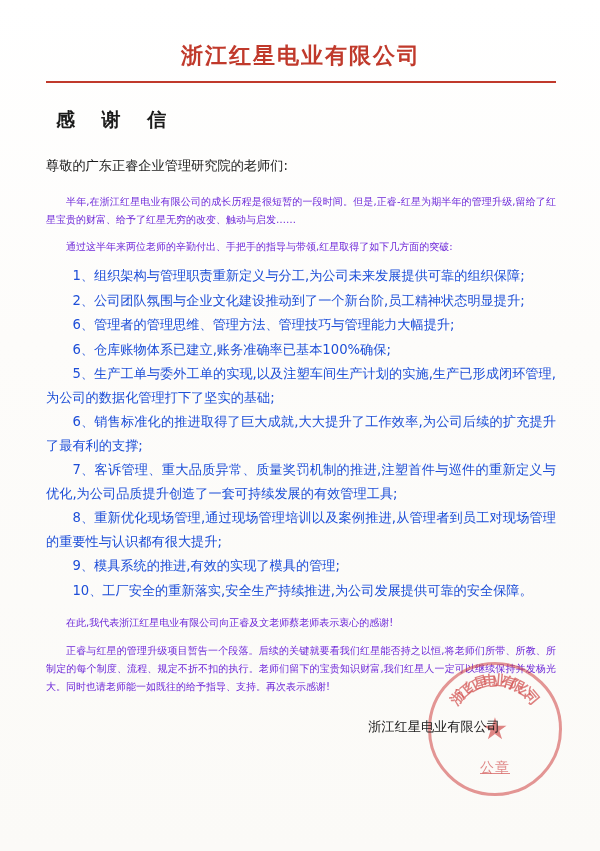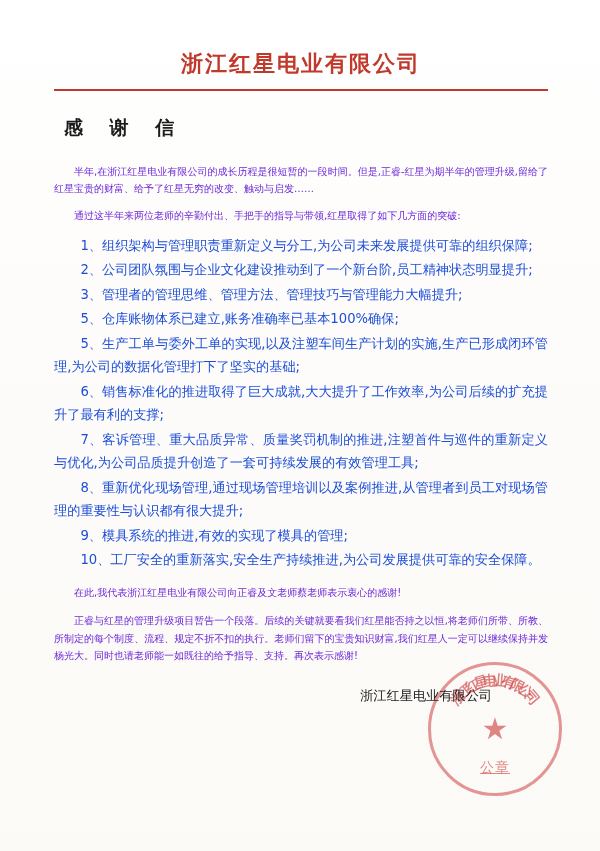--- a/index.html
+++ b/index.html
@@ -12,21 +12,21 @@
     background: #ffffff;
     font-family: "DejaVu Sans", "Liberation Sans", sans-serif;
     overflow: hidden;
   }
   .page {
     position: relative;
     width: 600px;
     height: 851px;
     background: #fdfdfb;
     box-sizing: border-box;
-    padding: 12px;
+    padding: 4px;
     overflow: hidden;
   }
   .paper-texture {
     position: absolute;
     inset: 0;
     background:
       linear-gradient(180deg, #ffffff 0%, #fdfcfa 40%, #fbfaf7 100%);
     pointer-events: none;
   }
   .content {
@@ -154,29 +154,30 @@
 <div class="page">
   <div class="paper-texture"></div>
 
   <div class="content">
 
     <div class="company-title">浙江红星电业有限公司</div>
     <div class="header-rule"></div>
 
     <div class="doc-title">感 谢 信</div>
 
+    <div class="salutation">尊敬的广东正睿企业管理研究院的老师们:</div>
 
     <div class="para">半年,在浙江红星电业有限公司的成长历程是很短暂的一段时间。但是,正睿-红星为期半年的管理升级,留给了红星宝贵的财富、给予了红星无穷的改变、触动与启发……</div>
     <div class="para">通过这半年来两位老师的辛勤付出、手把手的指导与带领,红星取得了如下几方面的突破:</div>
 
     <div class="list">
       <div class="list-item">1、组织架构与管理职责重新定义与分工,为公司未来发展提供可靠的组织保障;</div>
       <div class="list-item">2、公司团队氛围与企业文化建设推动到了一个新台阶,员工精神状态明显提升;</div>
-      <div class="list-item">3、管理者的管理思维、管理方法、管理技巧与管理能力大幅提升;</div>
-      <div class="list-item">5、仓库账物体系已建立,账务准确率已基本100%确保;</div>
+      <div class="list-item">6、管理者的管理思维、管理方法、管理技巧与管理能力大幅提升;</div>
+      <div class="list-item">6、仓库账物体系已建立,账务准确率已基本100%确保;</div>
       <div class="list-item">5、生产工单与委外工单的实现,以及注塑车间生产计划的实施,生产已形成闭环管理,为公司的数据化管理打下了坚实的基础;</div>
       <div class="list-item">6、销售标准化的推进取得了巨大成就,大大提升了工作效率,为公司后续的扩充提升了最有利的支撑;</div>
       <div class="list-item">7、客诉管理、重大品质异常、质量奖罚机制的推进,注塑首件与巡件的重新定义与优化,为公司品质提升创造了一套可持续发展的有效管理工具;</div>
       <div class="list-item">8、重新优化现场管理,通过现场管理培训以及案例推进,从管理者到员工对现场管理的重要性与认识都有很大提升;</div>
       <div class="list-item">9、模具系统的推进,有效的实现了模具的管理;</div>
       <div class="list-item">10、工厂安全的重新落实,安全生产持续推进,为公司发展提供可靠的安全保障。</div>
     </div>
 
     <div class="para" style="margin-top:12px;">在此,我代表浙江红星电业有限公司向正睿及文老师蔡老师表示衷心的感谢!</div>
     <div class="para" style="margin-top:10px;">正睿与红星的管理升级项目暂告一个段落。后续的关键就要看我们红星能否持之以恒,将老师们所带、所教、所制定的每个制度、流程、规定不折不扣的执行。老师们留下的宝贵知识财富,我们红星人一定可以继续保持并发杨光大。同时也请老师能一如既往的给予指导、支持。再次表示感谢!</div>

